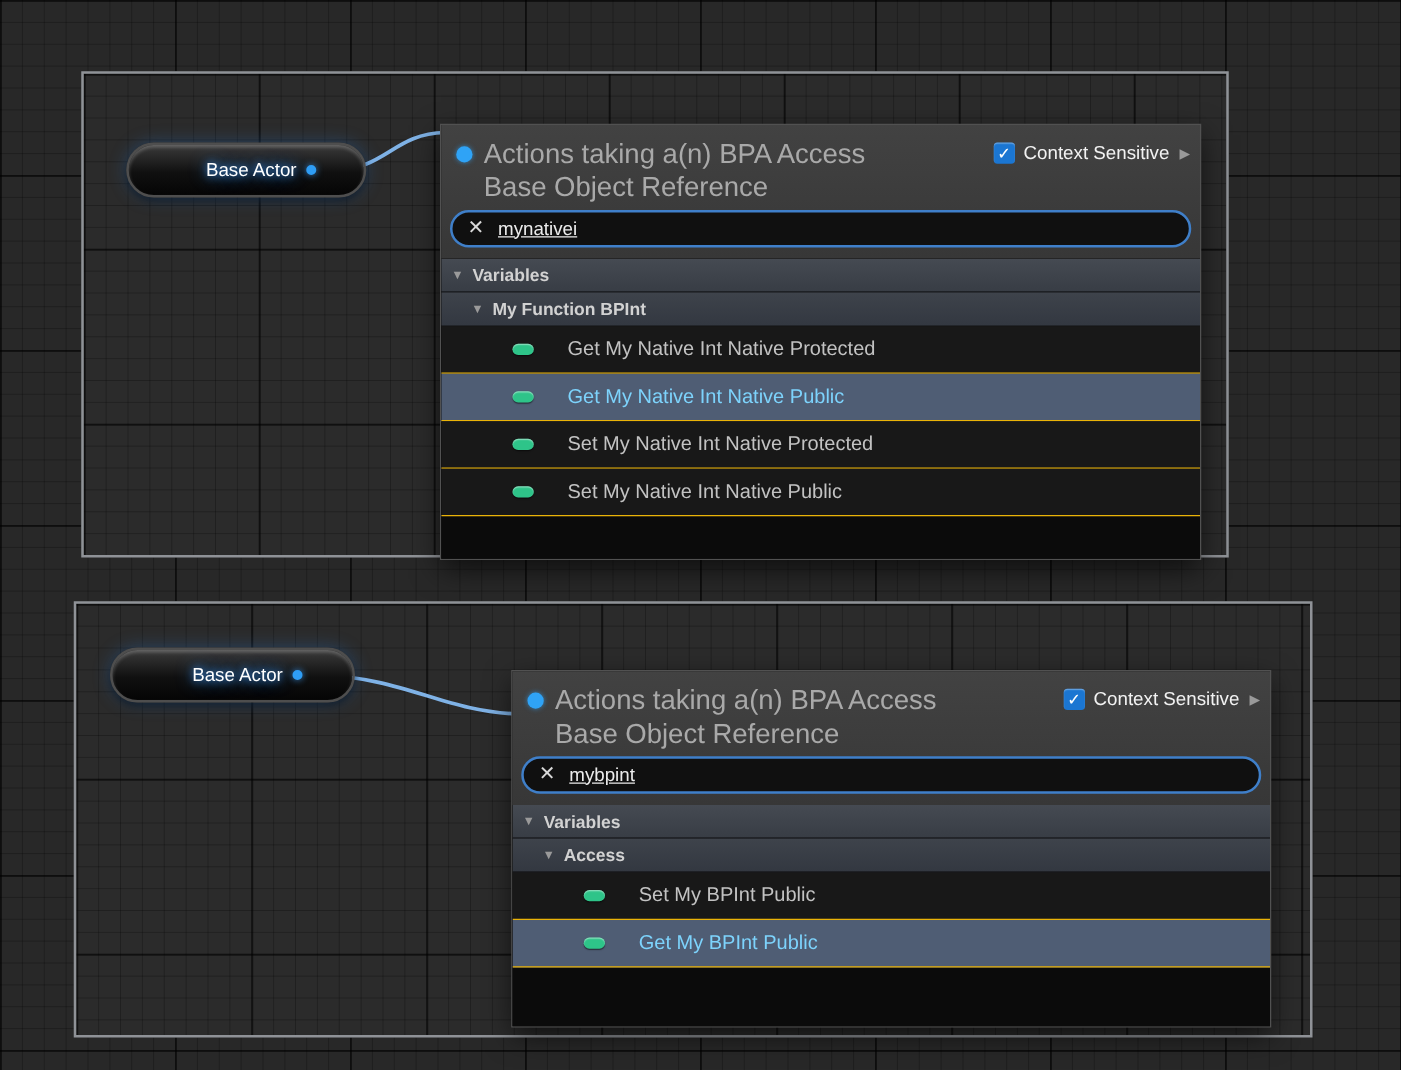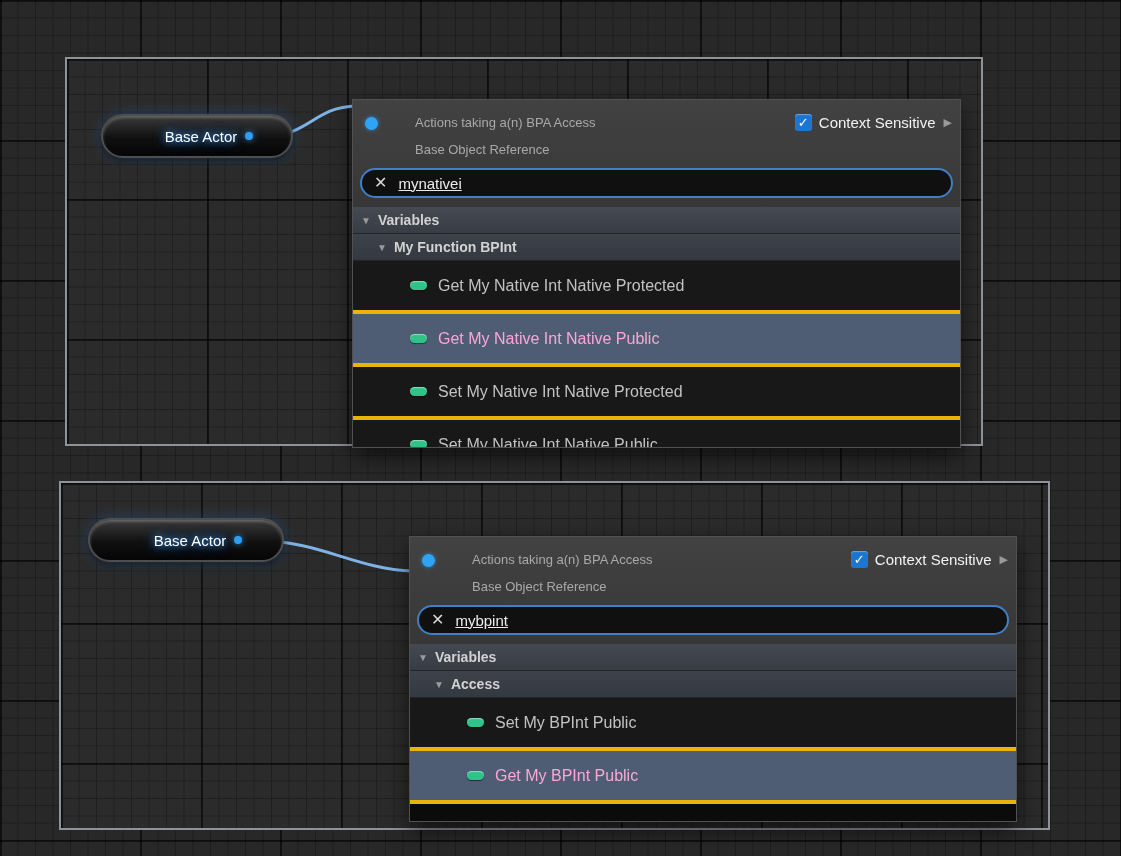--- a/index.html
+++ b/index.html
@@ -58,21 +58,21 @@
     background:#0c0c0c;
     box-shadow:0 0 0 1px #515151, 0 8px 22px rgba(0,0,0,.65);
   }
   #panel-0 .menu{ left:286px; top:41px; width:607px; height:347px; }
   #panel-1 .menu{ left:349px; top:54px; width:606px; height:284px; }
 
   .menu-top{ background:linear-gradient(#424242,#373737); padding:9px 6px 9px 6px; }
   .menu-header{ display:flex; align-items:flex-start; }
   .dot{ width:13px; height:13px; border-radius:50%; background:#2fa3f6; margin:8px 9px 0 6px; flex:none;
         box-shadow:0 0 4px rgba(47,163,246,.7); }
-  .menu-title{ flex:1; color:#a9a9a9; font-size:13px; line-height:27px;margin-left:28px; }
+  .menu-title{ flex:1; color:#a9a9a9; font-size:22px; line-height:27px; }
   .ctx{ display:flex; align-items:center; gap:7px; margin-top:5px; margin-right:2px;
         white-space:nowrap; color:#f2f2f2; font-size:15px; }
   .checkbox{ width:17px; height:17px; border-radius:3px; background:#1b76d2;
              display:flex; align-items:center; justify-content:center; cursor:pointer;
              box-shadow:inset 0 1px 1px rgba(255,255,255,.35); }
   .check{ color:#fff; font-size:13px; font-weight:bold; line-height:1; }
   .sub-arrow{ color:#9a9a9a; font-size:11px; margin-left:1px; }
 
   .search-row{ margin-top:5px; padding:0 1px; }
   .search-box{
@@ -91,28 +91,29 @@
     color:#d2d2d2; font-size:14px; font-weight:bold;
     background:linear-gradient(#454a52,#383d45);
     border-bottom:1px solid #22252a;
     cursor:pointer;
   }
   .row-cat.lvl0{ padding-left:8px; }
   .row-cat.lvl1{ padding-left:24px; background:linear-gradient(#3e434b,#333841); }
   .tri{ color:#9a9a9a; font-size:10px; }
 
   .row-item{
-    height:53px; flex:none;
+    height:38px; flex:none;
     display:flex; align-items:center; padding-left:57px;
     color:#c2c2c2; font-size:16px;
     background:#181818;
-    border-bottom:4px solid #eab308;
+    border-bottom:1px solid #eab308;
     cursor:pointer;
-  }
-  .row-item.selected{ background:#4f5d74; color:#f9a8d4; }
+    gap:16px;
+  }
+  .row-item.selected{ background:#4f5d74; color:#7dd3fc; }
   .pill{
     width:17px; height:9px; border-radius:5px; flex:none;
     background:#2ec489; margin-right:11px;
     box-shadow:inset 0 1px 1px rgba(255,255,255,.45), 0 1px 1px rgba(0,0,0,.5);
   }
 </style>
 </head>
 <body>
 
 <div class="stage grid-bg">

